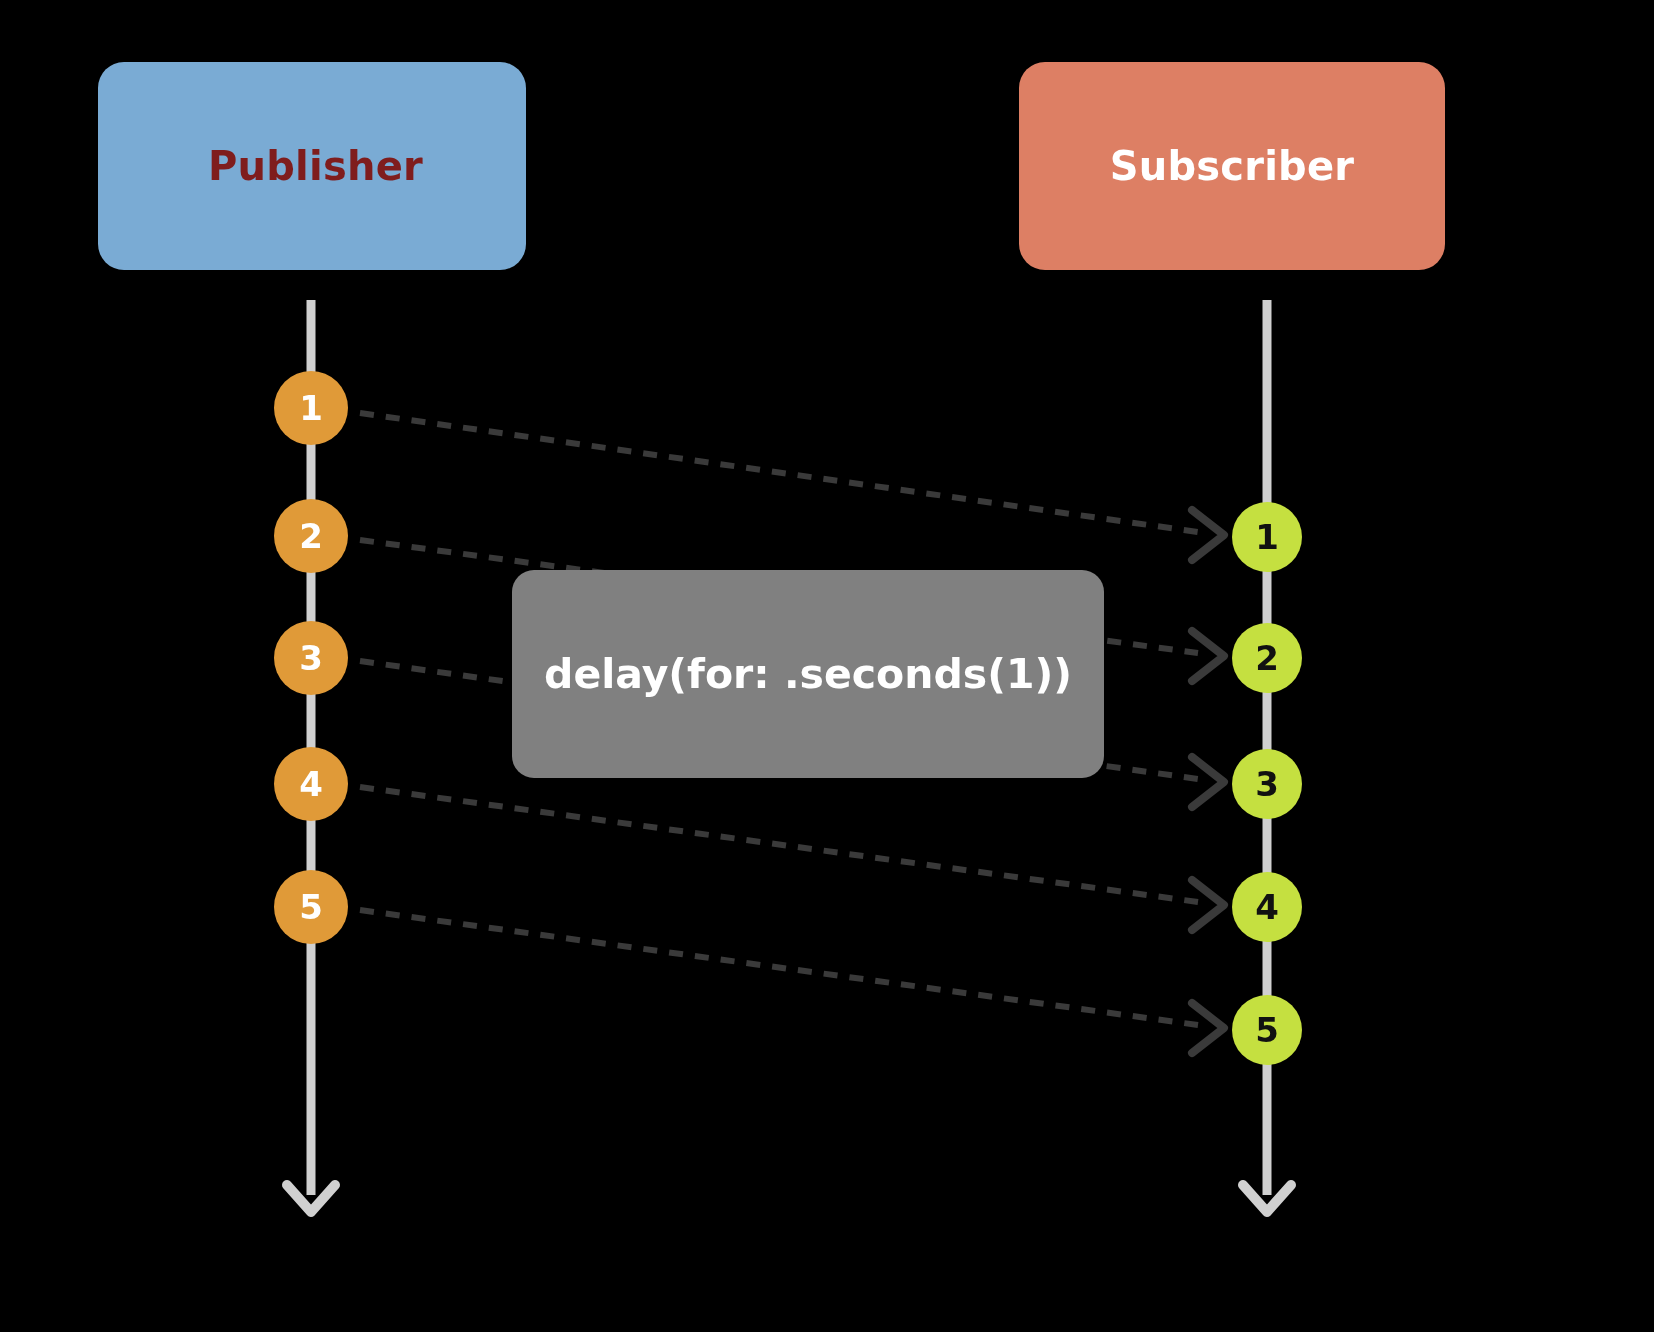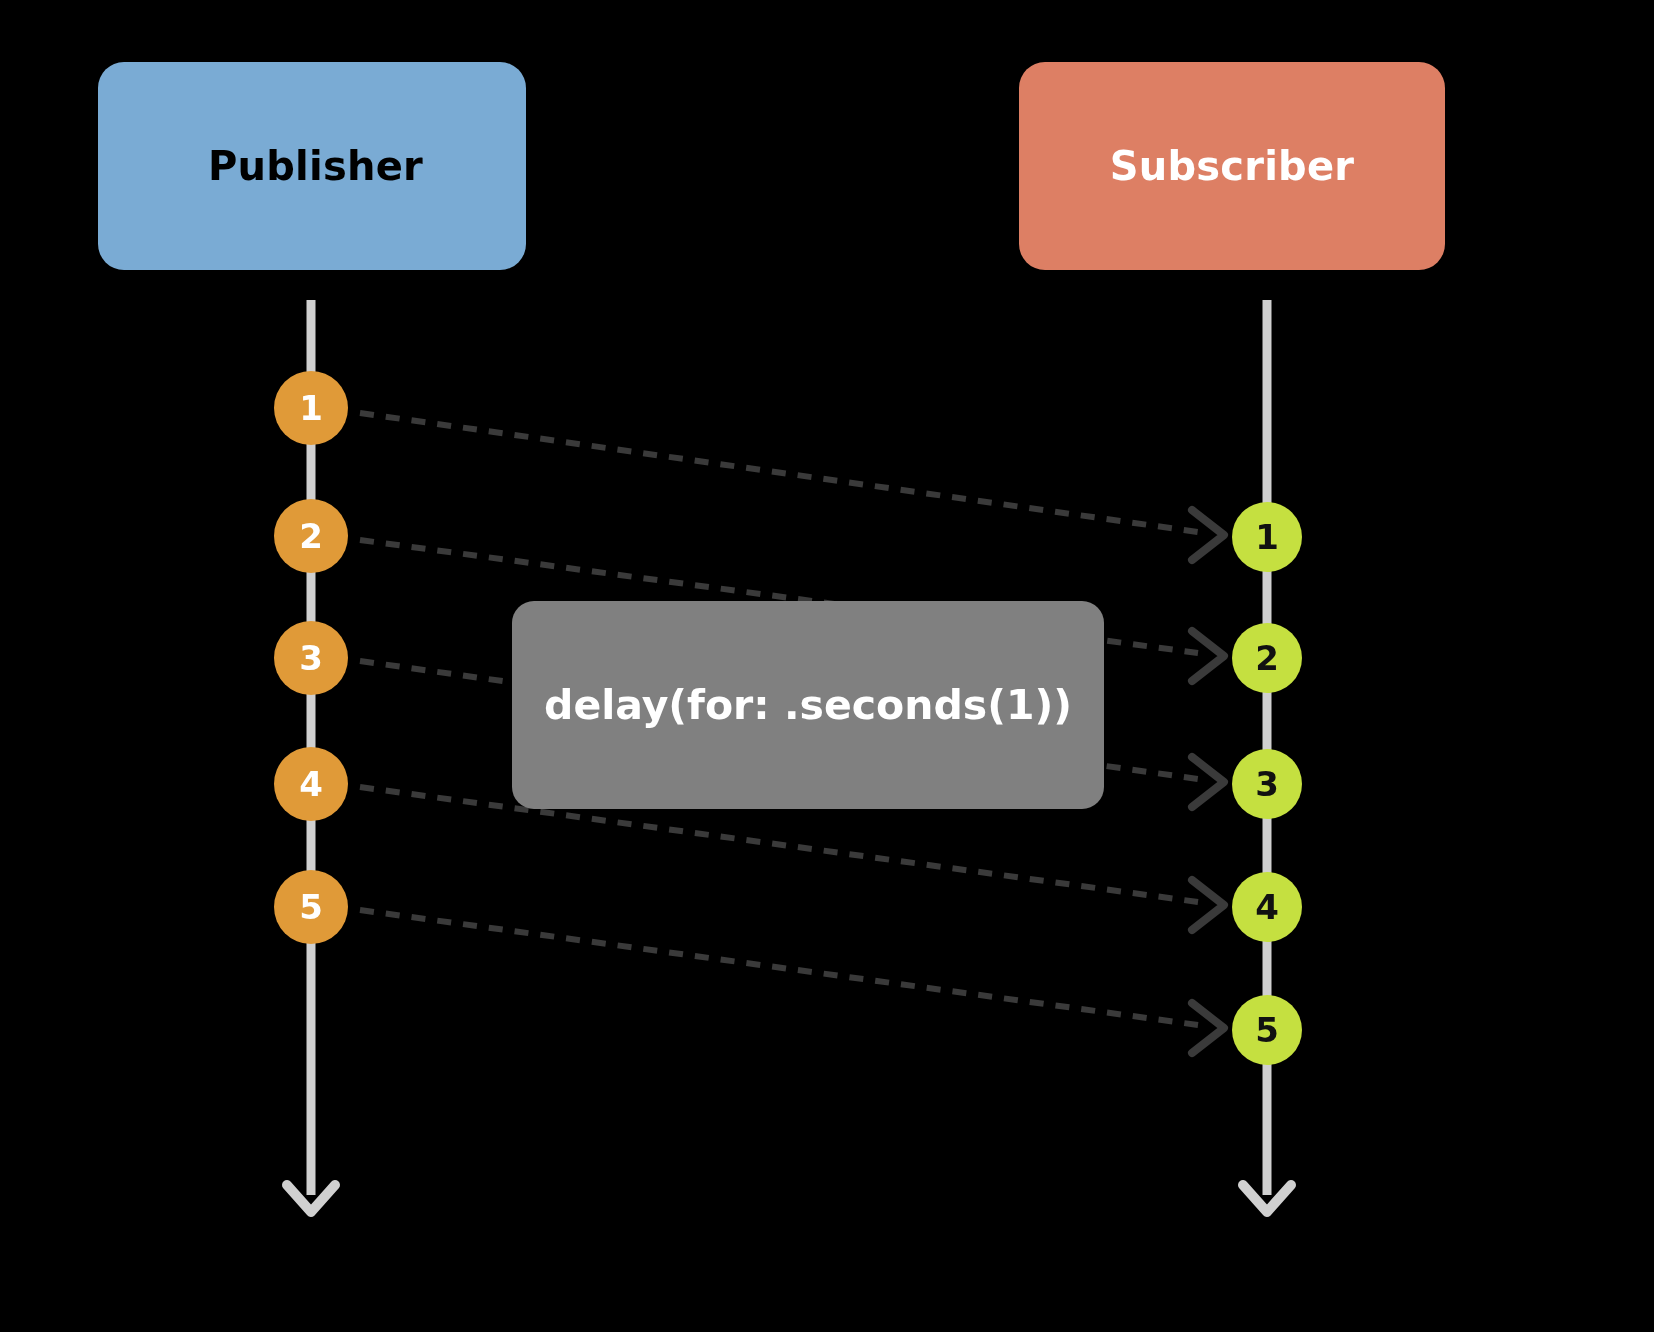--- a/index.html
+++ b/index.html
@@ -132,28 +132,28 @@
           <polyline points="1192,880 1224,905 1192,930" fill="none" stroke="#3a3a3a" stroke-width="8" stroke-linecap="round" stroke-linejoin="round"></polyline>
         </g>
         <g>
           <line x1="360" y1="910" x2="1198" y2="1025" stroke="#3a3a3a" stroke-width="6" stroke-dasharray="14 12" stroke-linecap="butt"></line>
           <polyline points="1192,1003 1224,1028 1192,1053" fill="none" stroke="#3a3a3a" stroke-width="8" stroke-linecap="round" stroke-linejoin="round"></polyline>
         </g>
       </g>
   </svg>
 
   <div class="node-box" id="publisher-box" style="background: rgb(122, 171, 212);">
-    <span class="node-box-label" style="color: #000000; margin-left: 7px;">Publisher</span>
+    <span class="node-box-label" style="color: #7f1d1d; margin-left: 7px;">Publisher</span>
   </div>
 
   <div class="node-box" id="subscriber-box" style="background: rgb(221, 127, 100);">
     <span class="node-box-label" style="color: rgb(255, 255, 255);">Subscriber</span>
   </div>
 
-  <div id="operator-box" style="background: rgb(128, 128, 128); margin-top: 31px;">
+  <div id="operator-box" style="background: rgb(128, 128, 128);">
     <span id="operator-label" style="color: rgb(255, 255, 255);">delay(for: .seconds(1))</span>
   </div>
 
   <div id="marker-layer">
       <div class="event-marker publisher-event" style="background: rgb(224, 154, 56); left: 274px; top: 371px;">1</div>
       <div class="event-marker publisher-event" style="background: rgb(224, 154, 56); left: 274px; top: 499px;">2</div>
       <div class="event-marker publisher-event" style="background: rgb(224, 154, 56); left: 274px; top: 621px;">3</div>
       <div class="event-marker publisher-event" style="background: rgb(224, 154, 56); left: 274px; top: 747px;">4</div>
       <div class="event-marker publisher-event" style="background: rgb(224, 154, 56); left: 274px; top: 870px;">5</div>
       <div class="event-marker subscriber-event" style="background: rgb(197, 224, 64); left: 1232px; top: 502px;">1</div>

